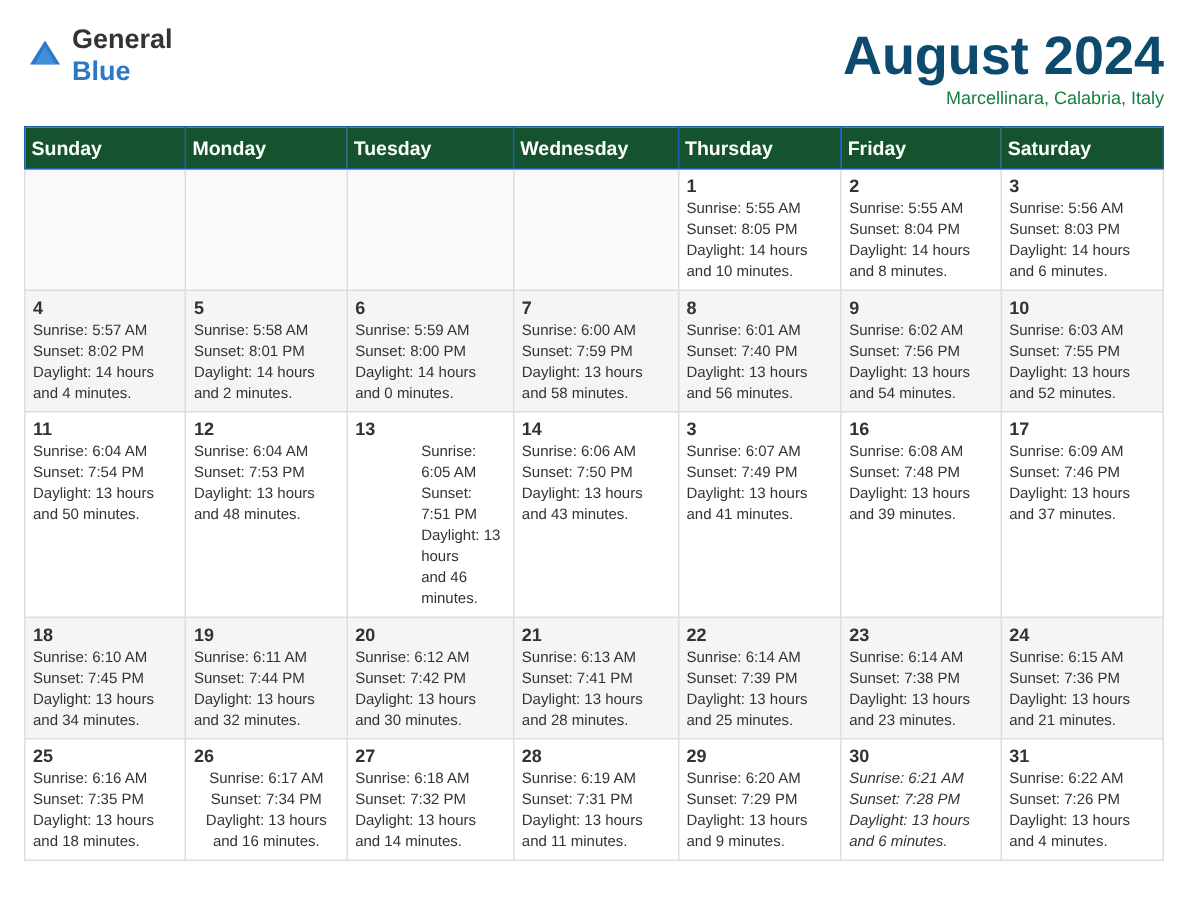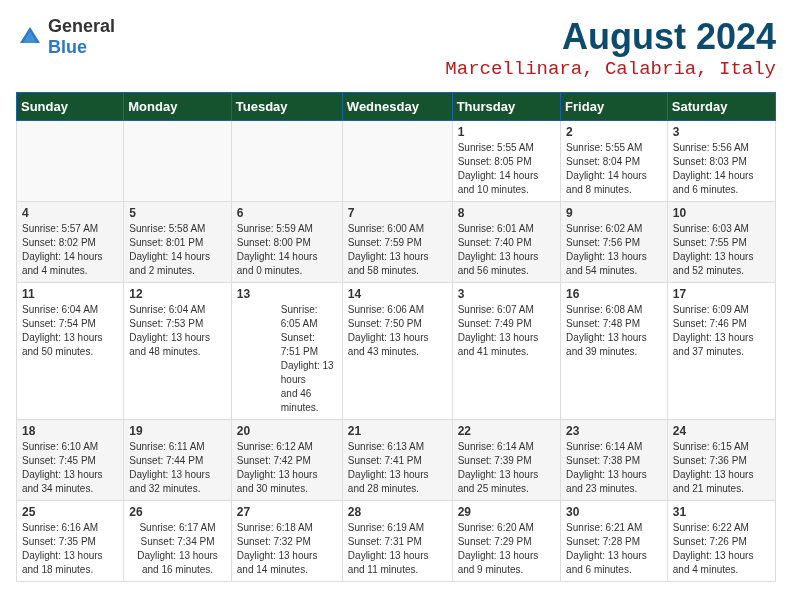--- a/index.html
+++ b/index.html
@@ -37,23 +37,22 @@
     }
     .title-block {
       text-align: right;
     }
     .month-title {
       font-size: 36px;
       font-weight: bold;
       color: #0c4a6e;
     }
     .location-title {
-      font-size: 19px;
-      color: #b91c1c;
-      font-family: Liberation Mono, monospace;
+      font-size: 12px;
+      color: #15803d;
     }
     .calendar {
       width: 100%;
       border-collapse: collapse;
       border: 1px solid #ccc;
     }
     .calendar th {
       background-color: #14532d;
       color: #fff;
       font-size: 13px;
@@ -338,21 +337,21 @@
         </td>
         <td>
           <span class="day-number">29</span>
           <div class="day-info" style="white-space: pre-line;">Sunrise: 6:20 AM
 Sunset: 7:29 PM
 Daylight: 13 hours
 and 9 minutes.</div>
         </td>
         <td>
           <span class="day-number">30</span>
-          <div class="day-info" style="white-space: pre-line;">Sunrise: 6:21 AM
+          <div class="day-info" style="white-space: pre-line; font-style: italic;">Sunrise: 6:21 AM
 Sunset: 7:28 PM
 Daylight: 13 hours
 and 6 minutes.</div>
         </td>
         <td>
           <span class="day-number">31</span>
           <div class="day-info" style="white-space: pre-line;">Sunrise: 6:22 AM
 Sunset: 7:26 PM
 Daylight: 13 hours
 and 4 minutes.</div>

